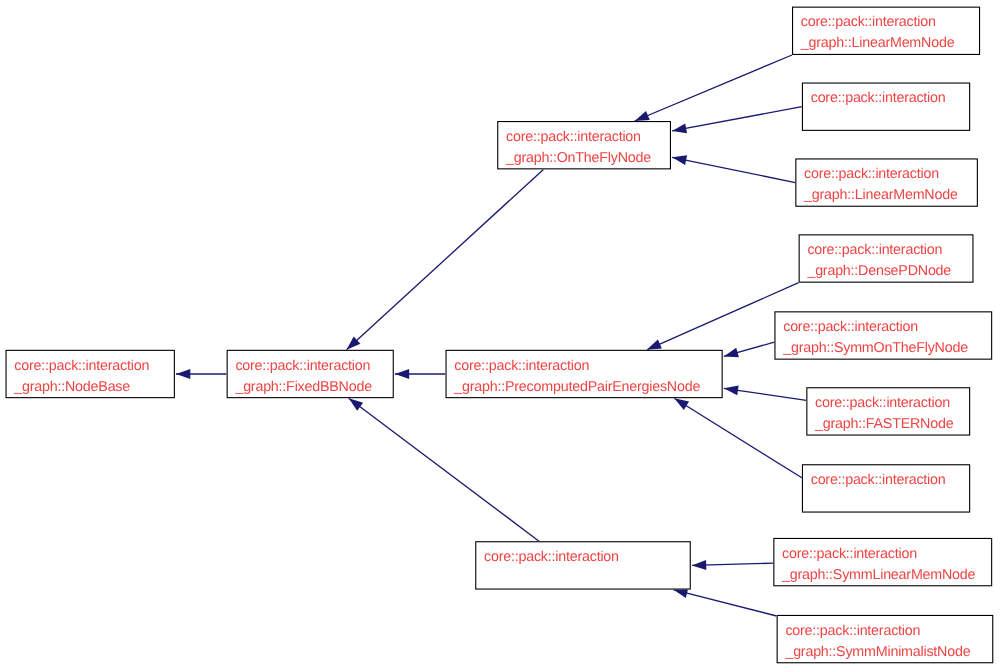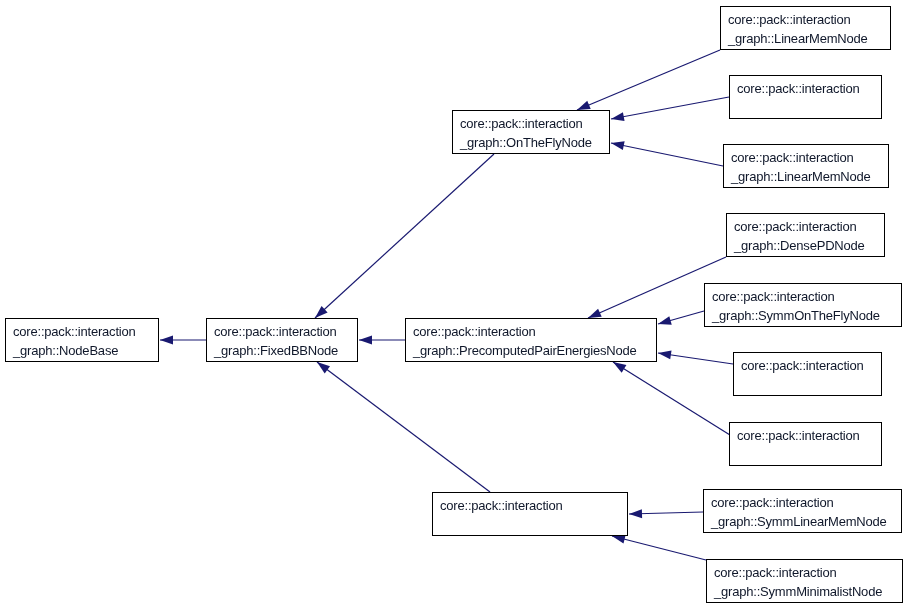--- a/index.html
+++ b/index.html
@@ -14,21 +14,21 @@
   .edges {
     position: absolute;
     left: 0; top: 0;
     width: 912px; height: 611px;
   }
   .node {
     position: absolute;
     box-sizing: border-box;
     background: #ffffff;
     border: 1px solid #000000;
-    color: #0f172a;
+    color: #ef4444;
     font-size: 13px;
     line-height: 19px;
     letter-spacing: -0.2px;
     padding: 3px 0 0 7px;
     white-space: nowrap;
     cursor: pointer;
   }
   .node span { display: block; }
 </style>
 </head>
@@ -102,20 +102,21 @@
     <span>_graph::DensePDNode</span>
   </div>
 
   <div class="node" style="left:704px; top:283px; width:198px; height:44px;">
     <span>core::pack::interaction</span>
     <span>_graph::SymmOnTheFlyNode</span>
   </div>
 
   <div class="node" style="left:733px; top:352px; width:149px; height:44px;">
     <span>core::pack::interaction</span>
+    <span>_graph::FASTERNode</span>
   </div>
 
   <div class="node" style="left:729px; top:422px; width:153px; height:44px;">
     <span>core::pack::interaction</span>
   </div>
 
   <div class="node" style="left:703px; top:489px; width:199px; height:44px;">
     <span>core::pack::interaction</span>
     <span>_graph::SymmLinearMemNode</span>
   </div>

